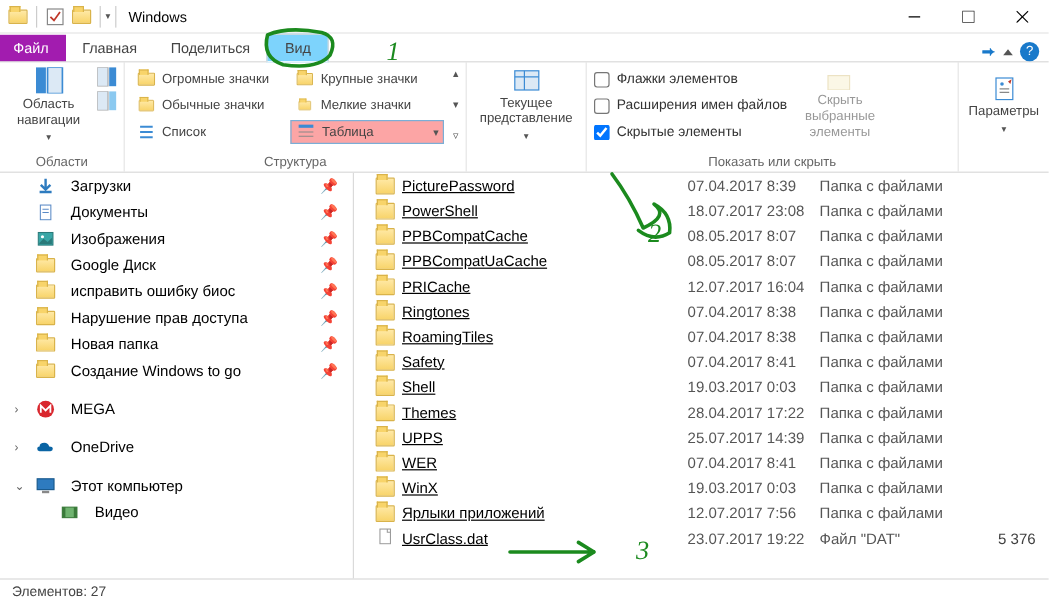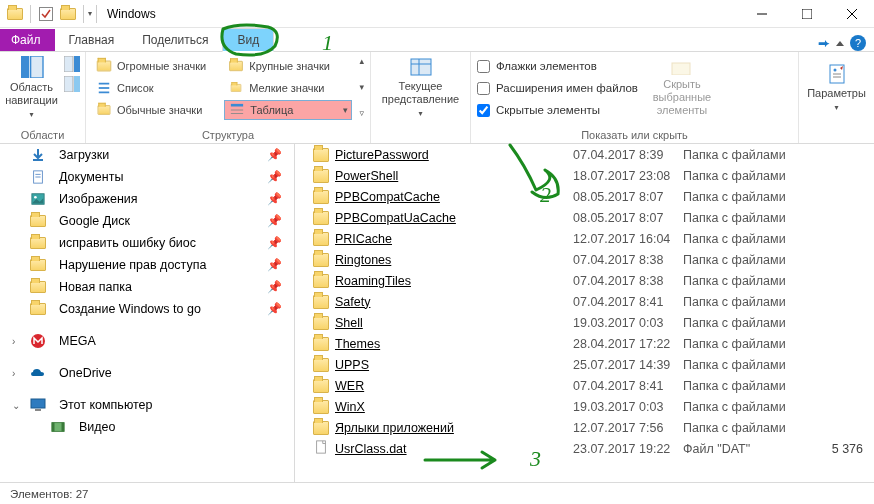--- a/index.html
+++ b/index.html
@@ -123,21 +123,21 @@
   <div class="tab active">Вид</div>
   <div class="ribbon-right">
     <span class="pin">⮕</span>
     <span class="caret-up"></span>
     <span class="help-icon">?</span>
   </div>
 </div>
 
 <div class="ribbon">
 
-  <div class="rgroup" style="width:86px">
+  <div class="rgroup" style="width:104px">
     <div class="rgroup-body" style="justify-content:center">
       <div class="big-btn">
         <svg class="icon-16" viewBox="0 0 16 16" style="width:28px;height:22px">
             <rect x="0" y="0" width="6" height="16" fill="#3b8bd4"></rect>
             <rect x="7" y="0" width="9" height="16" fill="#dce9f5" stroke="#3b8bd4"></rect>
           </svg>
         <span>Область навигации</span>
         <span class="drop">▾</span>
       </div>
       <div class="layout-col" style="gap:4px;margin-left:2px">
@@ -155,36 +155,36 @@
   </div>
 
   <div class="rgroup" style="width:285px">
     <div class="rgroup-body">
       <div class="layout-col" style="flex:1">
         <div class="small-row">
             <span class="icon-slot">
               <div class="folder-glyph" style="transform:scale(0.9)"></div>
             </span>
             <span>Огромные значки</span>
+          </div>
+        <div class="small-row">
+            <span class="icon-slot">
+              <div class="folder-glyph" style="transform:scale(0.8)"></div>
+            </span>
+            <span>Обычные значки</span>
           </div>
         <div class="small-row">
             <span class="icon-slot">
               <svg viewBox="0 0 16 16" width="14" height="14">
                 <line x1="2" y1="3" x2="14" y2="3" stroke="#3b8bd4" stroke-width="2"></line>
                 <line x1="2" y1="8" x2="14" y2="8" stroke="#3b8bd4" stroke-width="2"></line>
                 <line x1="2" y1="13" x2="14" y2="13" stroke="#3b8bd4" stroke-width="2"></line>
               </svg>
             </span>
             <span>Список</span>
-          </div>
-        <div class="small-row">
-            <span class="icon-slot">
-              <div class="folder-glyph" style="transform:scale(0.8)"></div>
-            </span>
-            <span>Обычные значки</span>
           </div>
       </div>
       <div class="layout-col" style="flex:1">
         <div class="small-row">
             <span class="icon-slot">
               <div class="folder-glyph" style="transform:scale(0.85)"></div>
             </span>
             <span>Крупные значки</span>
           </div>
         <div class="small-row">

